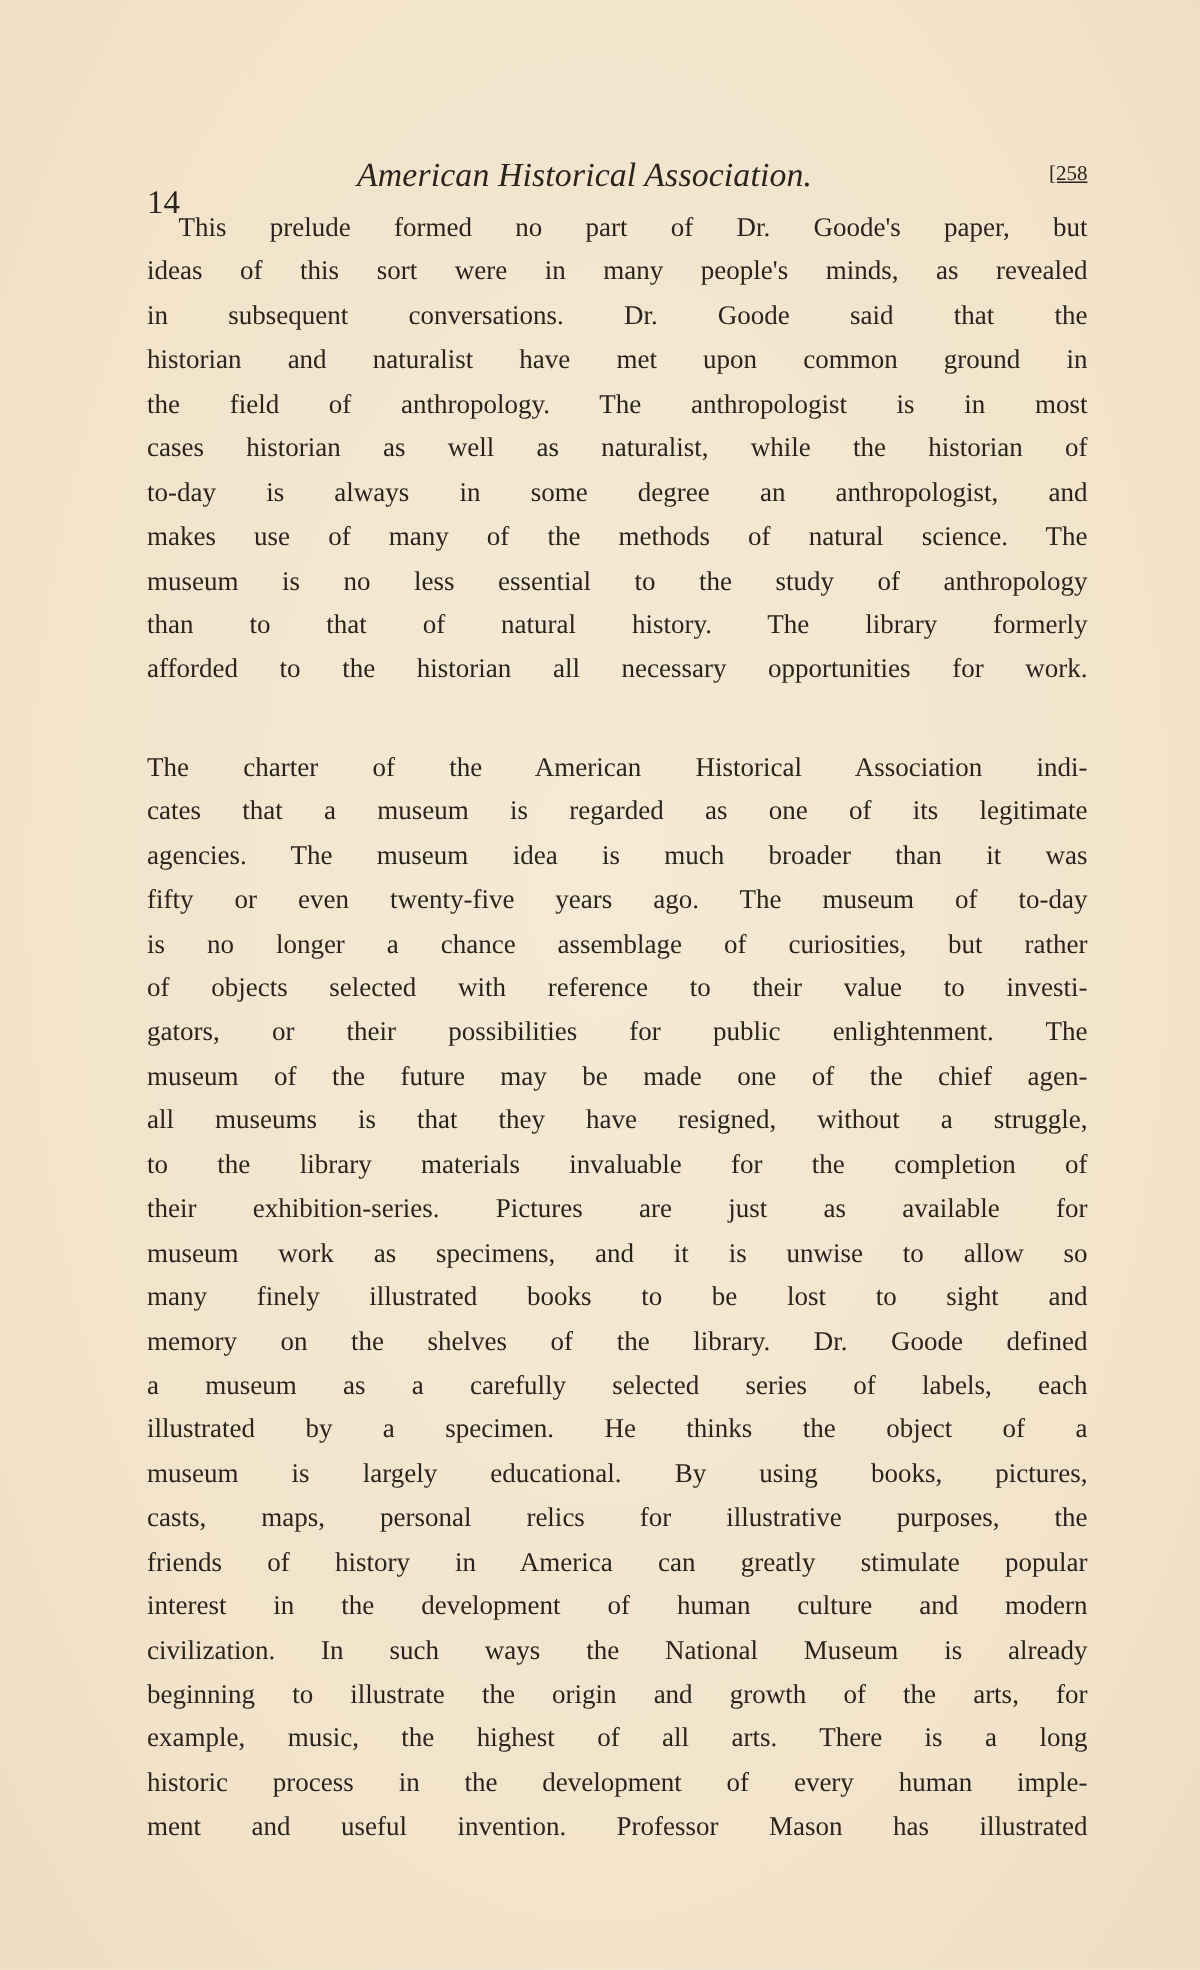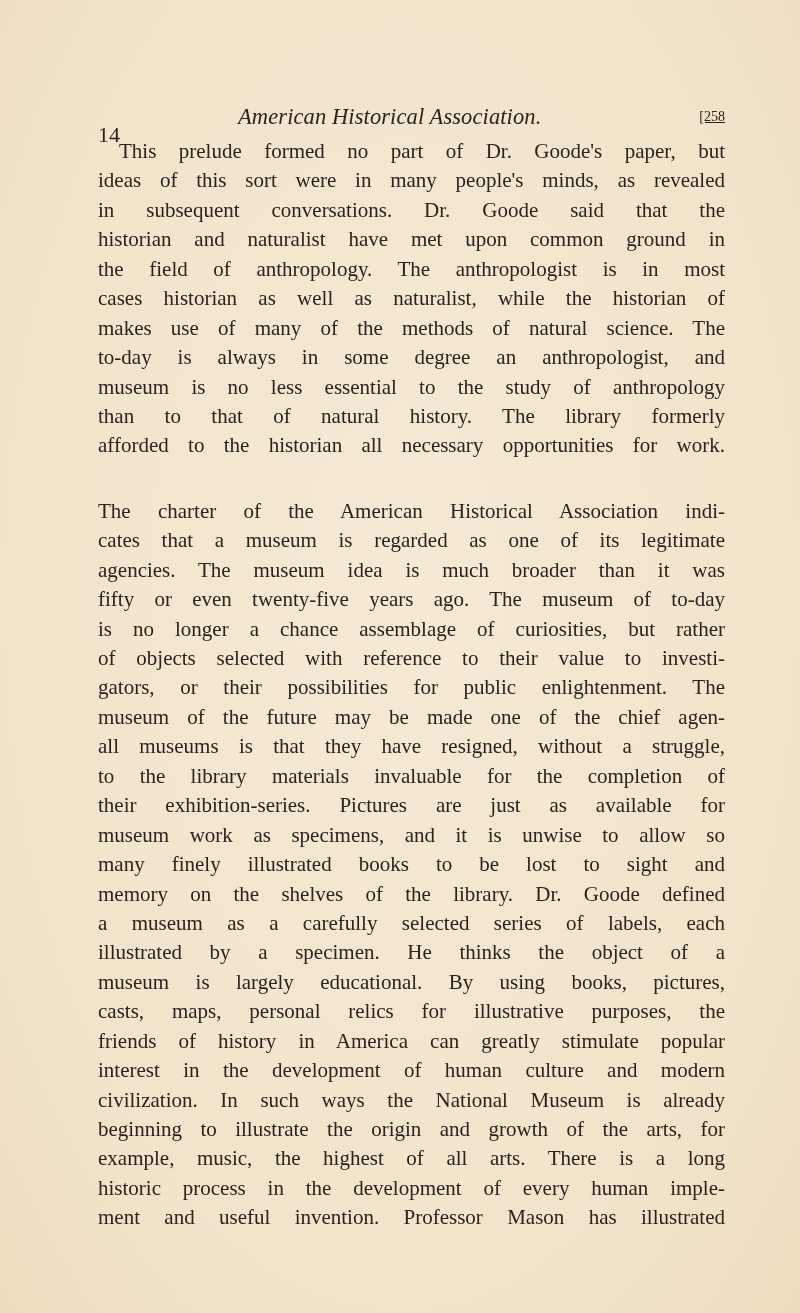--- a/index.html
+++ b/index.html
@@ -55,21 +55,21 @@
     .body-text {
       position: absolute;
       top: 137px;
       left: 0;
       width: 627px;
     }
     .line {
       display: block;
       height: 29.45px;
       line-height: 29.45px;
-      font-size: 21px;
+      font-size: 18px;
       white-space: nowrap;
       text-align: justify;
       text-align-last: justify;
       width: 627px;
     }
     .line.first {
       padding-left: 21px;
       width: 606px;
     }
     .line.last {
@@ -86,22 +86,22 @@
     <span class="page-ref">[258</span>
   </div>
 
   <div class="body-text">
     <span class="line first" style="display: block;">This prelude formed no part of Dr. Goode's paper, but</span>
     <span class="line" style="display: block;">ideas of this sort were in many people's minds, as revealed</span>
     <span class="line" style="display: block;">in subsequent conversations. Dr. Goode said that the</span>
     <span class="line" style="display: block;">historian and naturalist have met upon common ground in</span>
     <span class="line" style="display: block;">the field of anthropology. The anthropologist is in most</span>
     <span class="line" style="display: block;">cases historian as well as naturalist, while the historian of</span>
+    <span class="line" style="display: block;">to-day is always in some degree an anthropologist, and</span>
     <span class="line" style="display: block;">makes use of many of the methods of natural science. The</span>
-    <span class="line" style="display: block;">to-day is always in some degree an anthropologist, and</span>
     <span class="line" style="display: block;">museum is no less essential to the study of anthropology</span>
     <span class="line" style="display: block;">than to that of natural history. The library formerly</span>
     <span class="line" style="display: block;">afforded to the historian all necessary opportunities for work.</span>
     <span class="line" style="display: block; margin-top: 36px;">The charter of the American Historical Association indi-</span>
     <span class="line" style="display: block;">cates that a museum is regarded as one of its legitimate</span>
     <span class="line" style="display: block;">agencies. The museum idea is much broader than it was</span>
     <span class="line" style="display: block;">fifty or even twenty-five years ago. The museum of to-day</span>
     <span class="line" style="display: block;">is no longer a chance assemblage of curiosities, but rather</span>
     <span class="line" style="display: block;">of objects selected with reference to their value to investi-</span>
     <span class="line" style="display: block;">gators, or their possibilities for public enlightenment. The</span>

